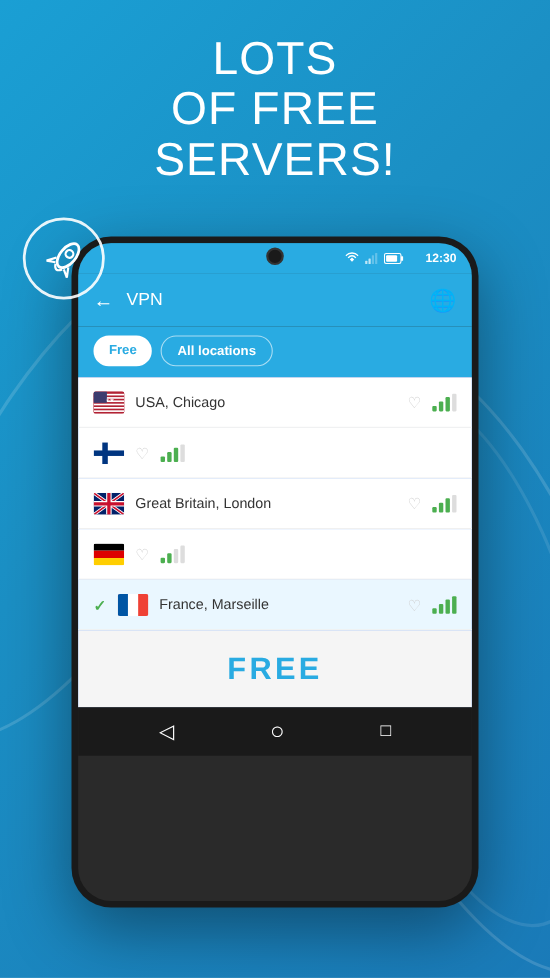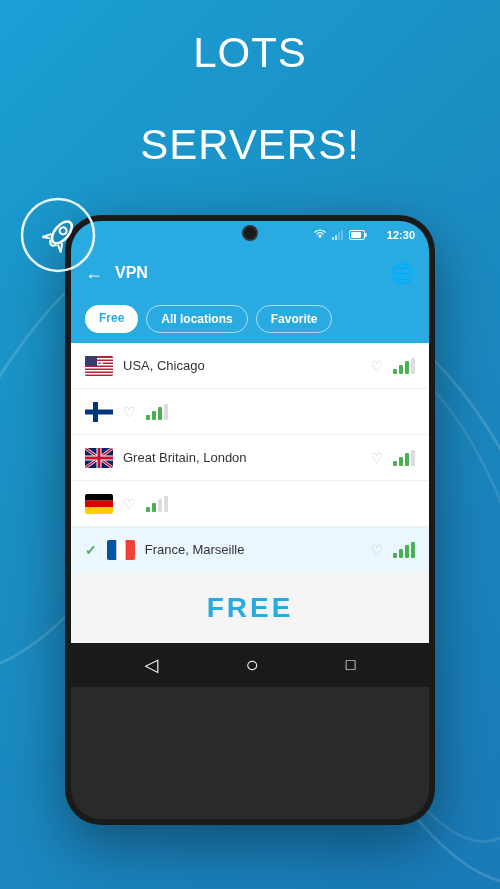--- a/index.html
+++ b/index.html
@@ -124,21 +124,21 @@
       background: #29abe2;
       height: 48px;
       display: flex;
       align-items: center;
       padding: 0 14px;
       gap: 12px;
     }
     .app-bar-title {
       color: white;
       font-size: 16px;
-      font-weight: 700;
+      font-weight: 400;
       flex: 1;
     }
     .back-arrow {
       color: white;
       font-size: 18px;
     }
     .globe-icon {
       color: white;
       font-size: 20px;
     }
@@ -267,21 +267,21 @@
   </style>
 </head>
 <body>
 
 <div class="wave-left"></div>
 <div class="wave-right"></div>
 <div class="wave-right2"></div>
 
 <div class="header-text">
   <span>Lots</span><br>
-  <br>
+  <span>of free</span><br>
   <span>servers!</span>
 </div>
 
 <div class="rocket-container">
   <svg viewBox="0 0 80 80" width="80" height="80">
 
     <circle cx="40" cy="40" r="36" fill="none" stroke="white" stroke-width="2.5" opacity="0.9"></circle>
 
     <g transform="translate(22, 14) rotate(40, 18, 28)">
       <ellipse cx="18" cy="22" rx="7" ry="13" fill="none" stroke="white" stroke-width="2.5"></ellipse>
@@ -330,23 +330,20 @@
       <span class="app-bar-title">VPN</span>
       <span class="globe-icon">🌐</span>
     </div>
 
     <div class="tab-bar">
       <div class="tab tab-active">
         <span>Free</span>
       </div>
       <div class="tab tab-inactive">
         <span>All locations</span>
-      </div>
-      <div class="tab tab-inactive">
-        <span>Favorite</span>
       </div>
     </div>
 
     <div class="server-list">
 
       <div class="server-item">
         <div class="flag flag-usa">
           <svg width="28" height="20" viewBox="0 0 28 20">
             <rect width="28" height="20" fill="#b22234"></rect>
             <rect y="2" width="28" height="1.5" fill="white"></rect>

